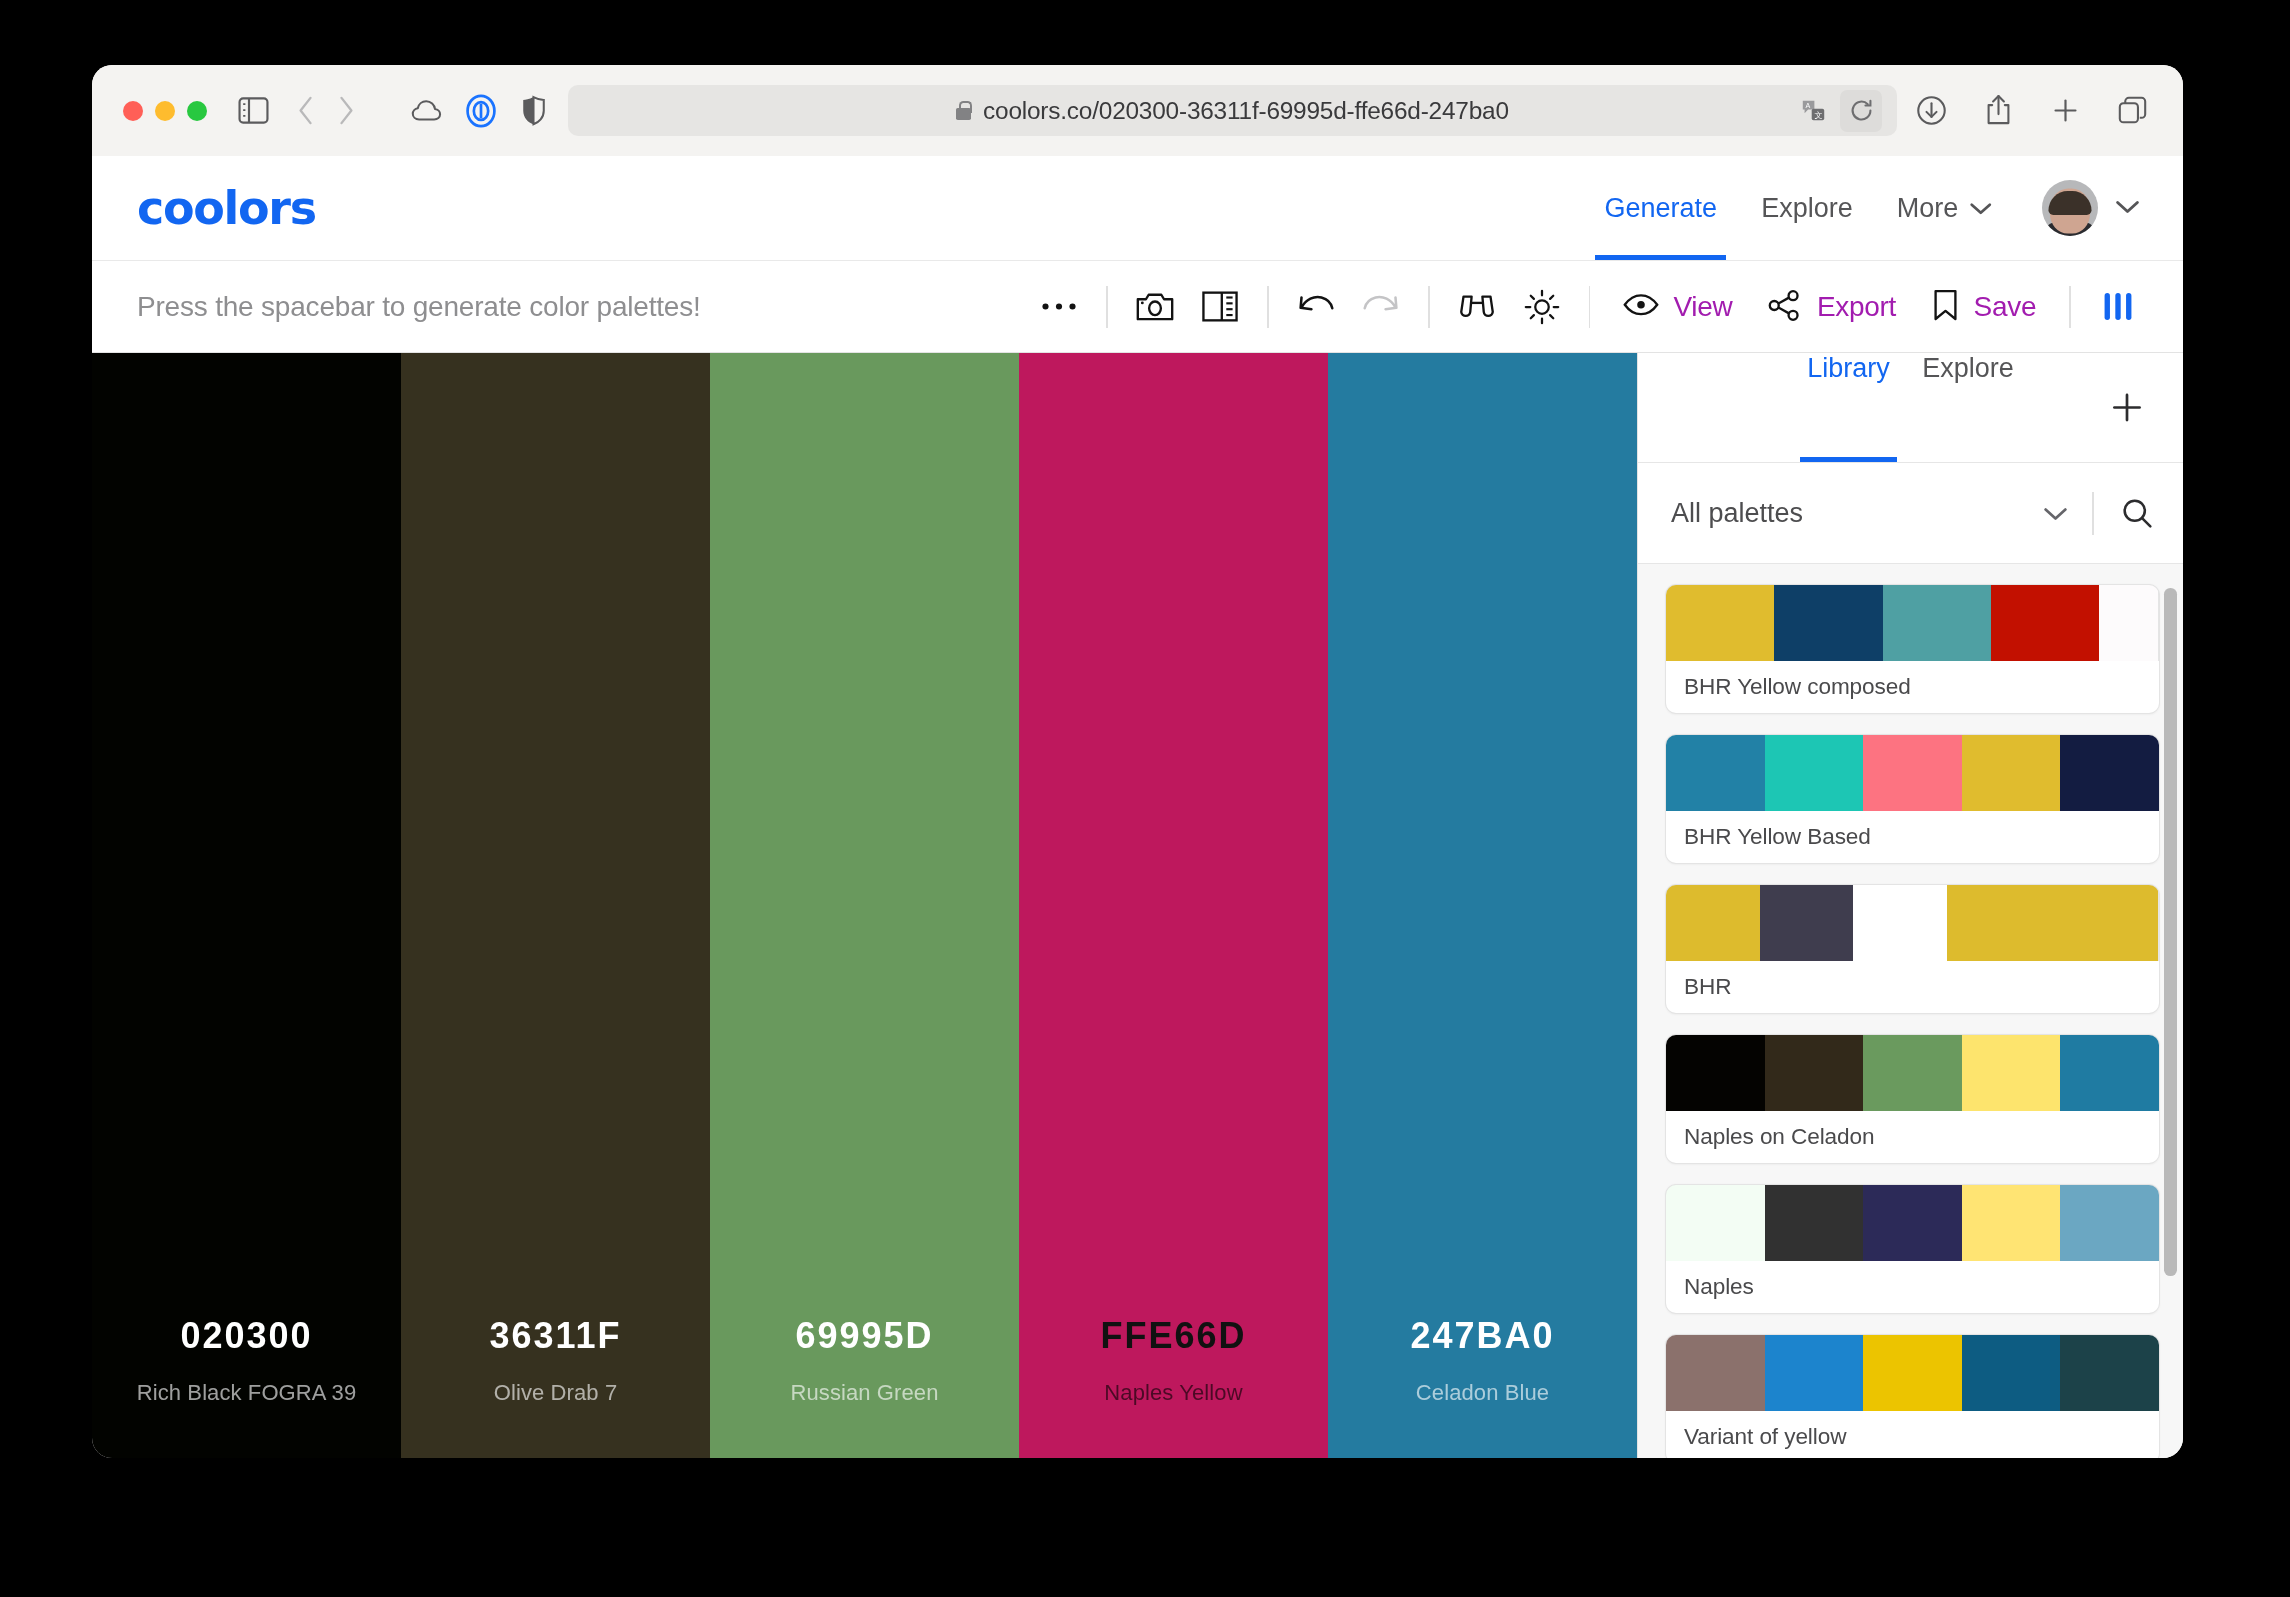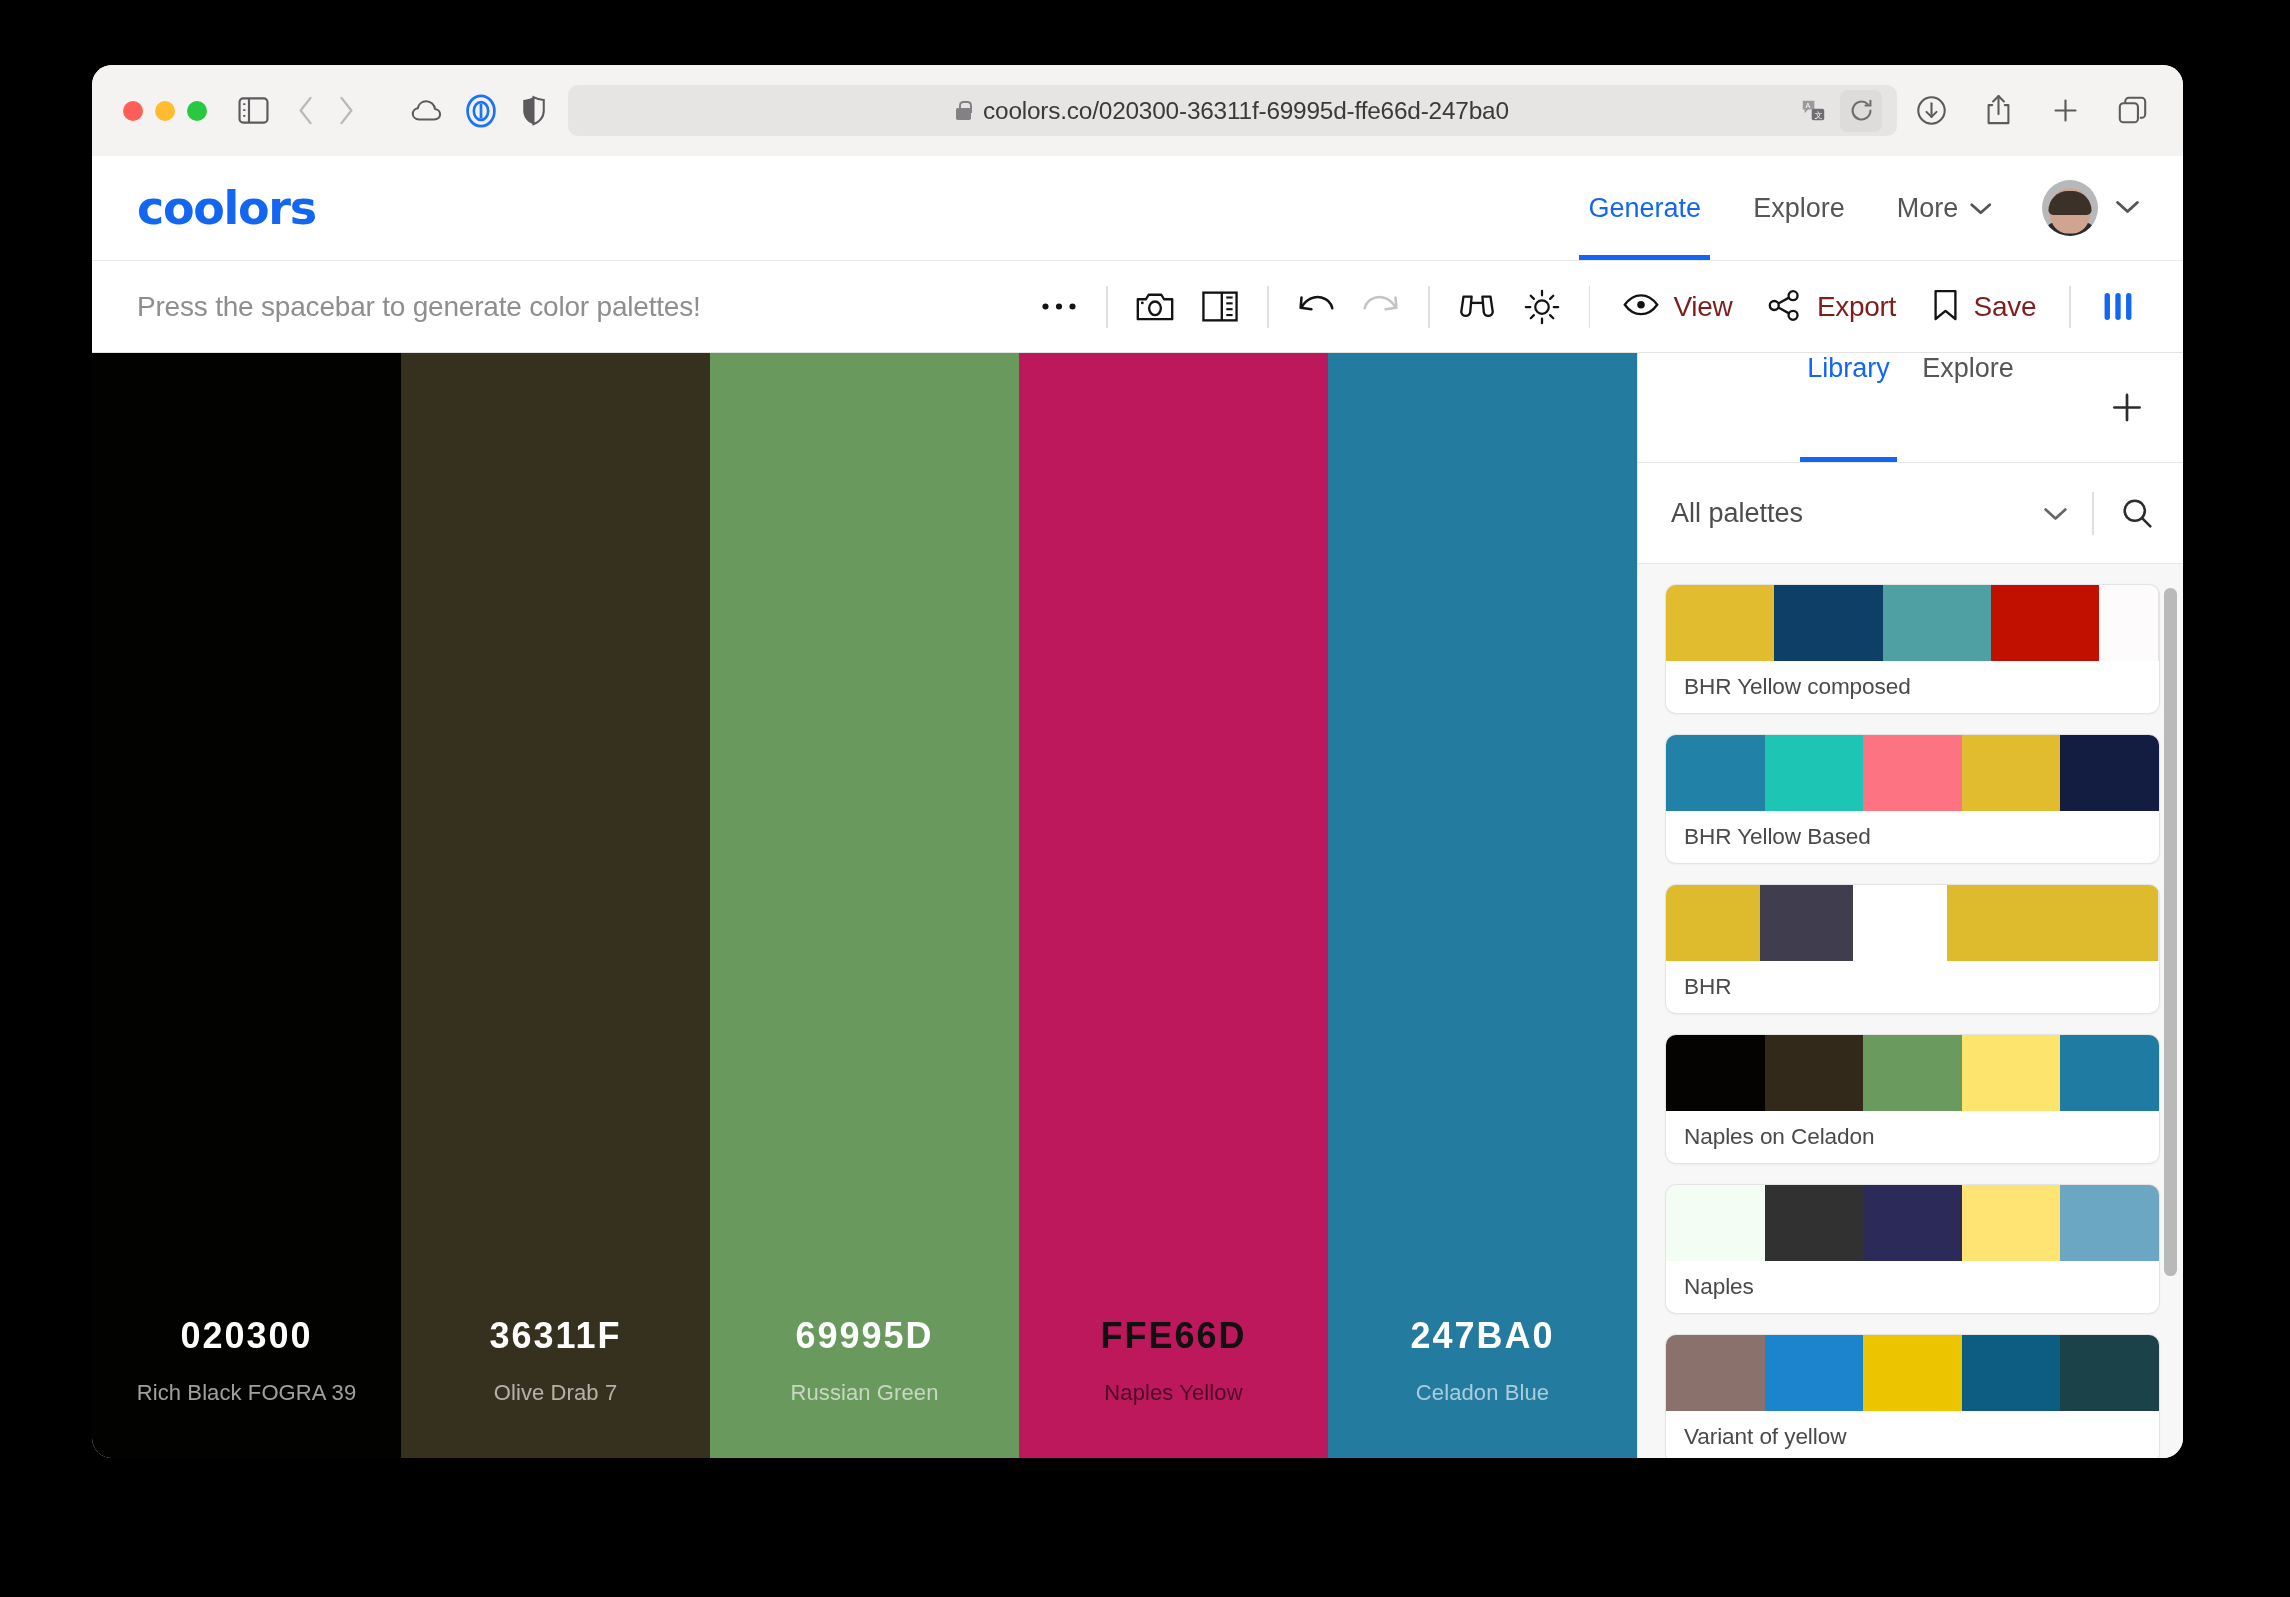--- a/index.html
+++ b/index.html
@@ -104,21 +104,21 @@
   }
   .logo {
     font-size: 46px;
     font-weight: 800;
     color: #1266f1;
     letter-spacing: -1.3px;
     font-family: "DejaVu Sans", sans-serif;
   }
   .spacer { flex: 1; }
   .nav {
-    display: flex; align-items: flex-end; gap: 8px; height: 100%;
+    display: flex; align-items: flex-end; gap: 0; height: 100%;
   }
   .nav-item {
     position: relative;
     font-size: 27px;
     color: #555557;
     padding: 0 22px;
     height: 100%;
     display: flex; align-items: center;
     white-space: nowrap;
   }
@@ -177,21 +177,21 @@
     width: 65px; height: 65px;
     display: flex; align-items: center; justify-content: center;
     color: #131313;
     flex: none;
   }
   .tb-btn.dim { color: #c4c4c6; }
   .tb-sep { width: 1.8px; height: 42px; background: #e0e0e0; margin: 0 14.5px; flex: none; }
   .tb-text {
     display: flex; align-items: center; gap: 14.5px;
     padding: 0 18px; height: 65px;
-    color: #7f1d1d;
+    color: #a21caf;
     white-space: nowrap;
   }
   .tb-text span.lbl { font-size: 28px; letter-spacing: -0.3px; }
 
   
   .main {
     display: flex;
     height: calc(1393px - 91px - 105px - 92px);
   }
   .swatches { display: flex; flex: 1; }

